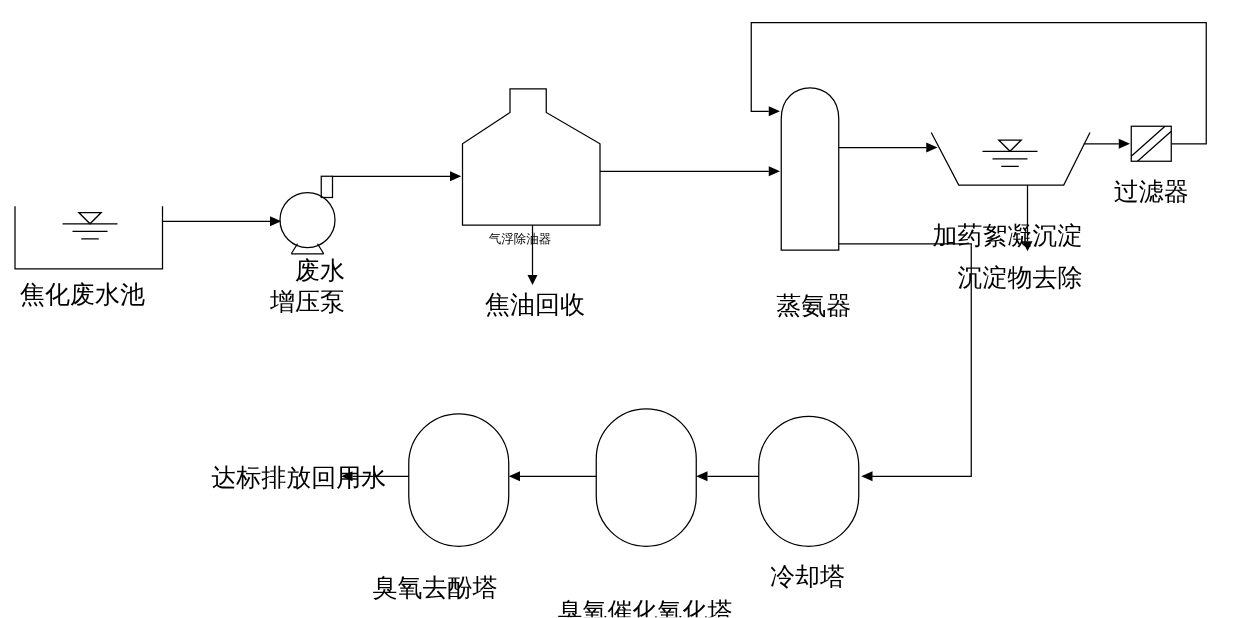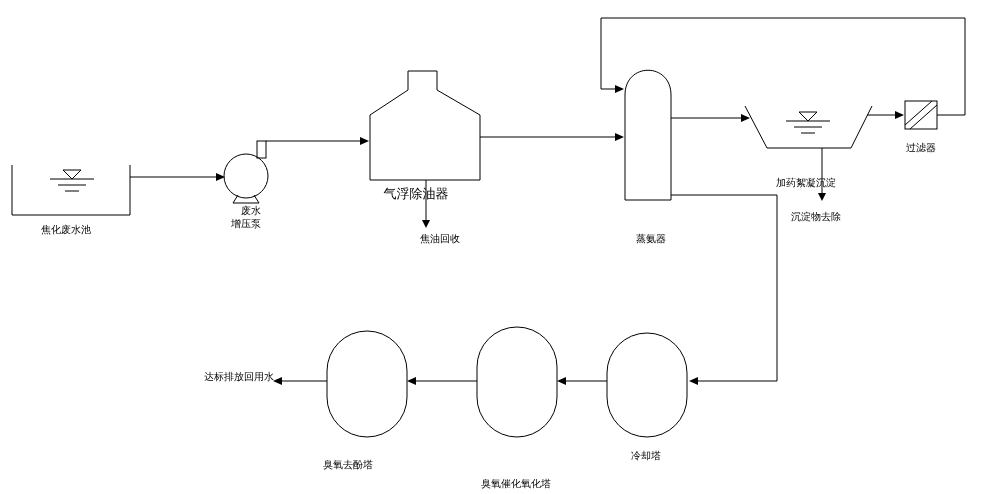--- a/index.html
+++ b/index.html
@@ -7,27 +7,27 @@
     position:relative;
     width:990px; height:494px;
     background:#ffffff;
     overflow:hidden;
     font-family:"Liberation Serif", serif;
   }
   #diagram-svg { position:absolute; left:0; top:0; }
   .label {
     position:absolute;
     transform:translateX(-50%);
-    font-size:10px;
+    font-size:20px;
     line-height:1.25;
     color:#000;
     white-space:nowrap;
     text-align:center;
   }
-  .label.small { font-size:13px; }
+  .label.small { font-size:10px; }
 </style>
 </head>
 <body>
 
 <div id="canvas">
 
   <svg id="diagram-svg" width="990" height="494" viewBox="0 0 990 494">
     <g stroke="#000" stroke-width="1" fill="none">
 
       <g>
@@ -142,21 +142,21 @@
 
   <div class="label" style="left:66px;  top:224px;">焦化废水池</div>
 
   <div class="label" style="left:246px; top:205px;text-align:right;">
     <div>废水</div>
     <div>增压泵</div>
   </div>
 
   <div class="label small" style="left:416px; top:186px;">气浮除油器</div>
 
-  <div class="label" style="left:440px; top:233px;">焦油回收</div>
+  <div class="label" style="left:428px; top:233px;font-family:Liberation Mono, monospace;">焦油回收</div>
 
   <div class="label" style="left:651px; top:233px;">蒸氨器</div>
 
   <div class="label" style="left:806px; top:161px;margin-top:16px;">加药絮凝沉淀</div>
 
   <div class="label" style="left:921px; top:142px;">过滤器</div>
 
   <div class="label" style="left:816px; top:211px;">沉淀物去除</div>
 
   <div class="label" style="left:646px; top:450px;">冷却塔</div>

